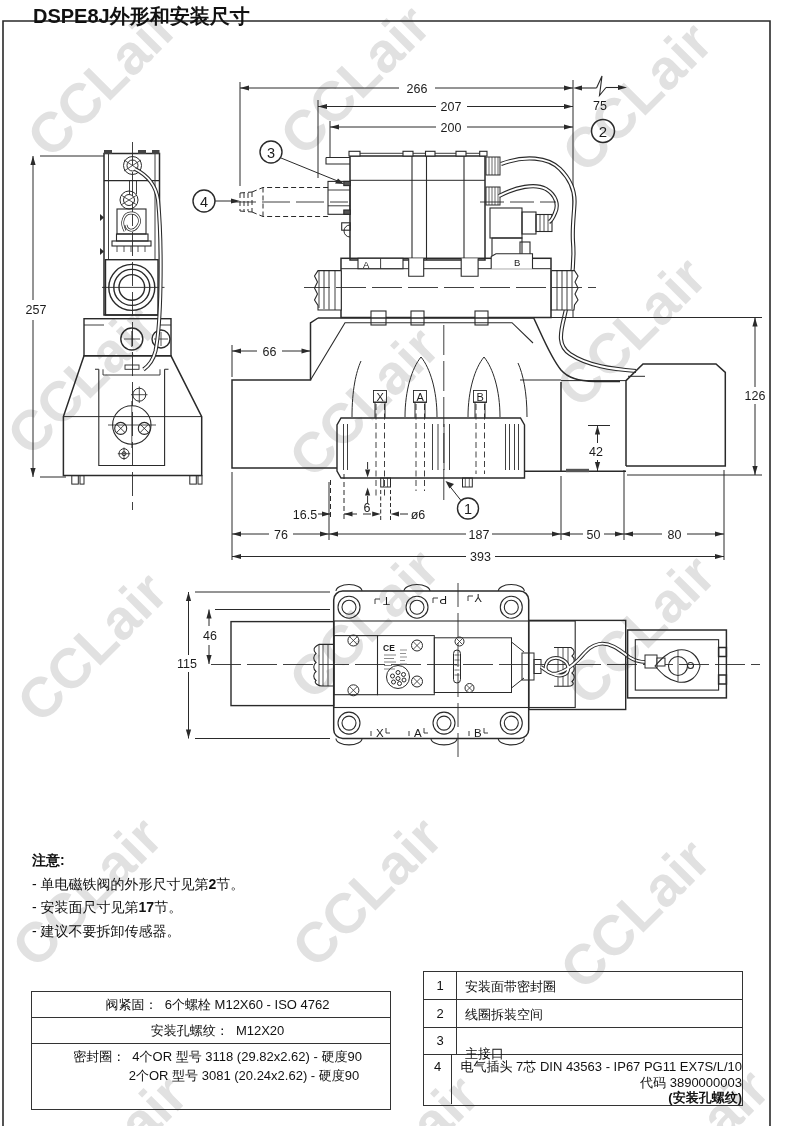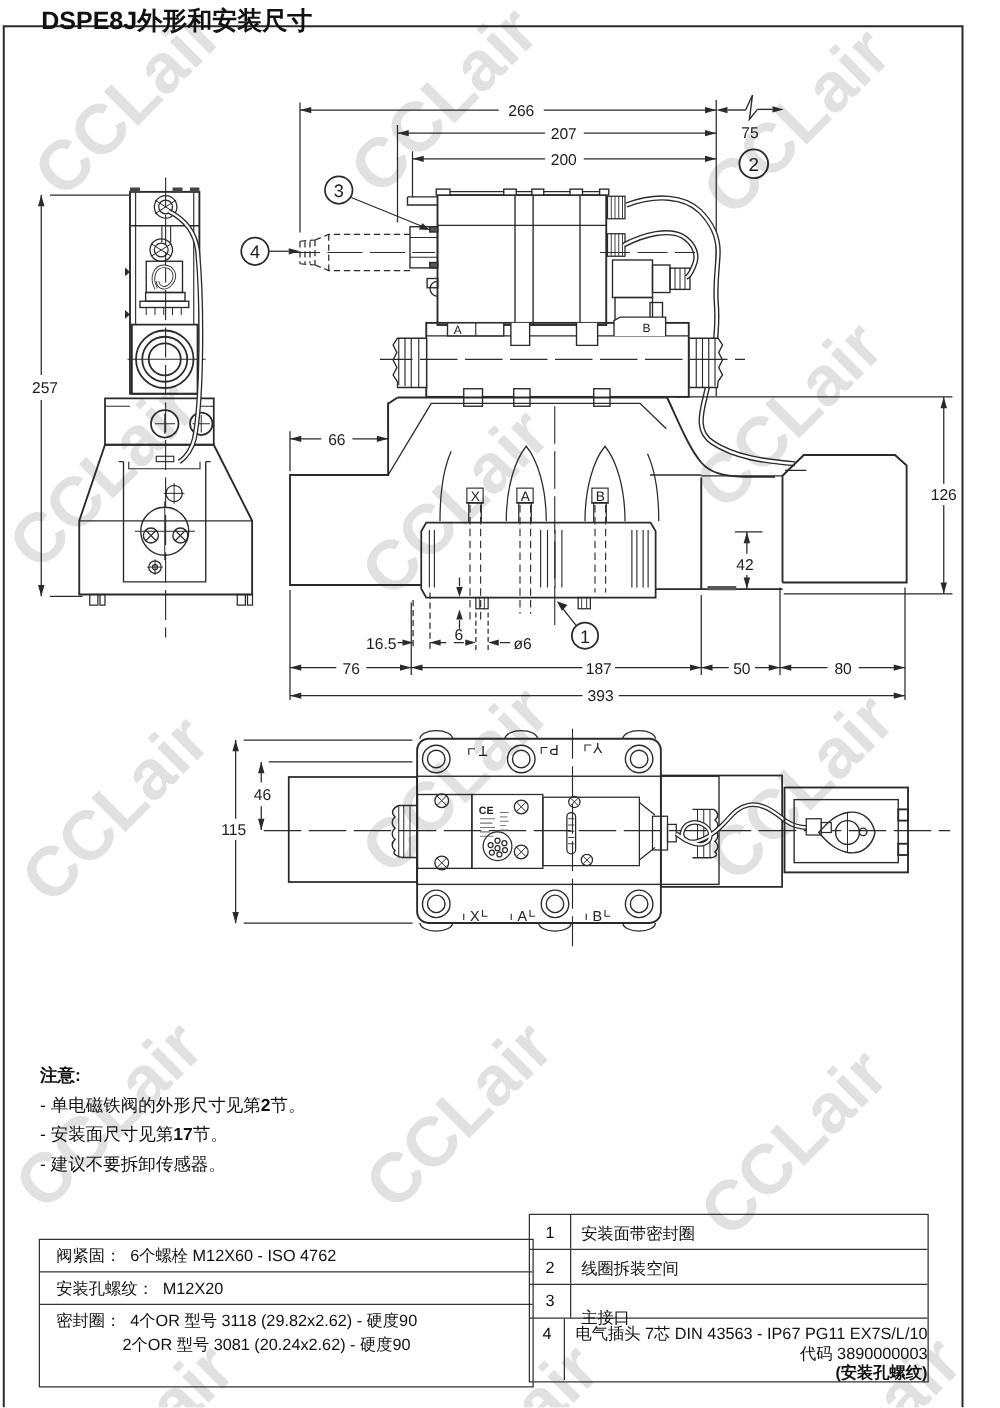--- a/index.html
+++ b/index.html
@@ -592,21 +592,21 @@
 
 <div class="abs" style="left:33px;top:3px;font-size:20px;font-weight:bold;color:#111;">DSPE8J外形和安装尺寸</div>
 
 <div class="abs" style="left:32px;top:849px;font-size:14px;color:#111;line-height:23.5px;">
   <div style="font-weight:bold;">注意:</div>
   <div>- 单电磁铁阀的外形尺寸见第<b>2</b>节。</div>
   <div>- 安装面尺寸见第<b>17</b>节。</div>
   <div>- 建议不要拆卸传感器。</div>
 </div>
 
-<div class="abs" style="left:31px;top:991px;width:396px;height:119px;border:1.5px solid #333;box-sizing:border-box;font-size:13px;color:#111;">
+<div class="abs" style="left:31px;top:991px;width:360px;height:119px;border:1.5px solid #333;box-sizing:border-box;font-size:13px;color:#111;text-align:center;">
   <div style="height:26px;border-bottom:1.5px solid #333;padding:4px 0 0 13px;box-sizing:border-box;">阀紧固：&nbsp;&nbsp;6个螺栓 M12X60 - ISO 4762</div>
   <div style="height:26px;border-bottom:1.5px solid #333;padding:4px 0 0 13px;box-sizing:border-box;">安装孔螺纹：&nbsp;&nbsp;M12X20</div>
   <div style="padding:3px 0 0 13px;line-height:19px;">密封圈：&nbsp;&nbsp;4个OR 型号 3118 (29.82x2.62) - 硬度90<br><span style="margin-left:53px;">2个OR 型号 3081 (20.24x2.62) - 硬度90</span></div>
 </div>
 
 <div class="abs" style="left:423px;top:971px;width:320px;height:135px;border:1.5px solid #333;box-sizing:border-box;font-size:13px;color:#111;">
   <div style="display:flex;height:28px;border-bottom:1.5px solid #333;box-sizing:border-box;">
     <div style="width:33px;border-right:1.5px solid #333;text-align:center;padding-top:6px;box-sizing:border-box;">1</div>
     <div style="padding:6px 0 0 8px;">安装面带密封圈</div>
   </div>

